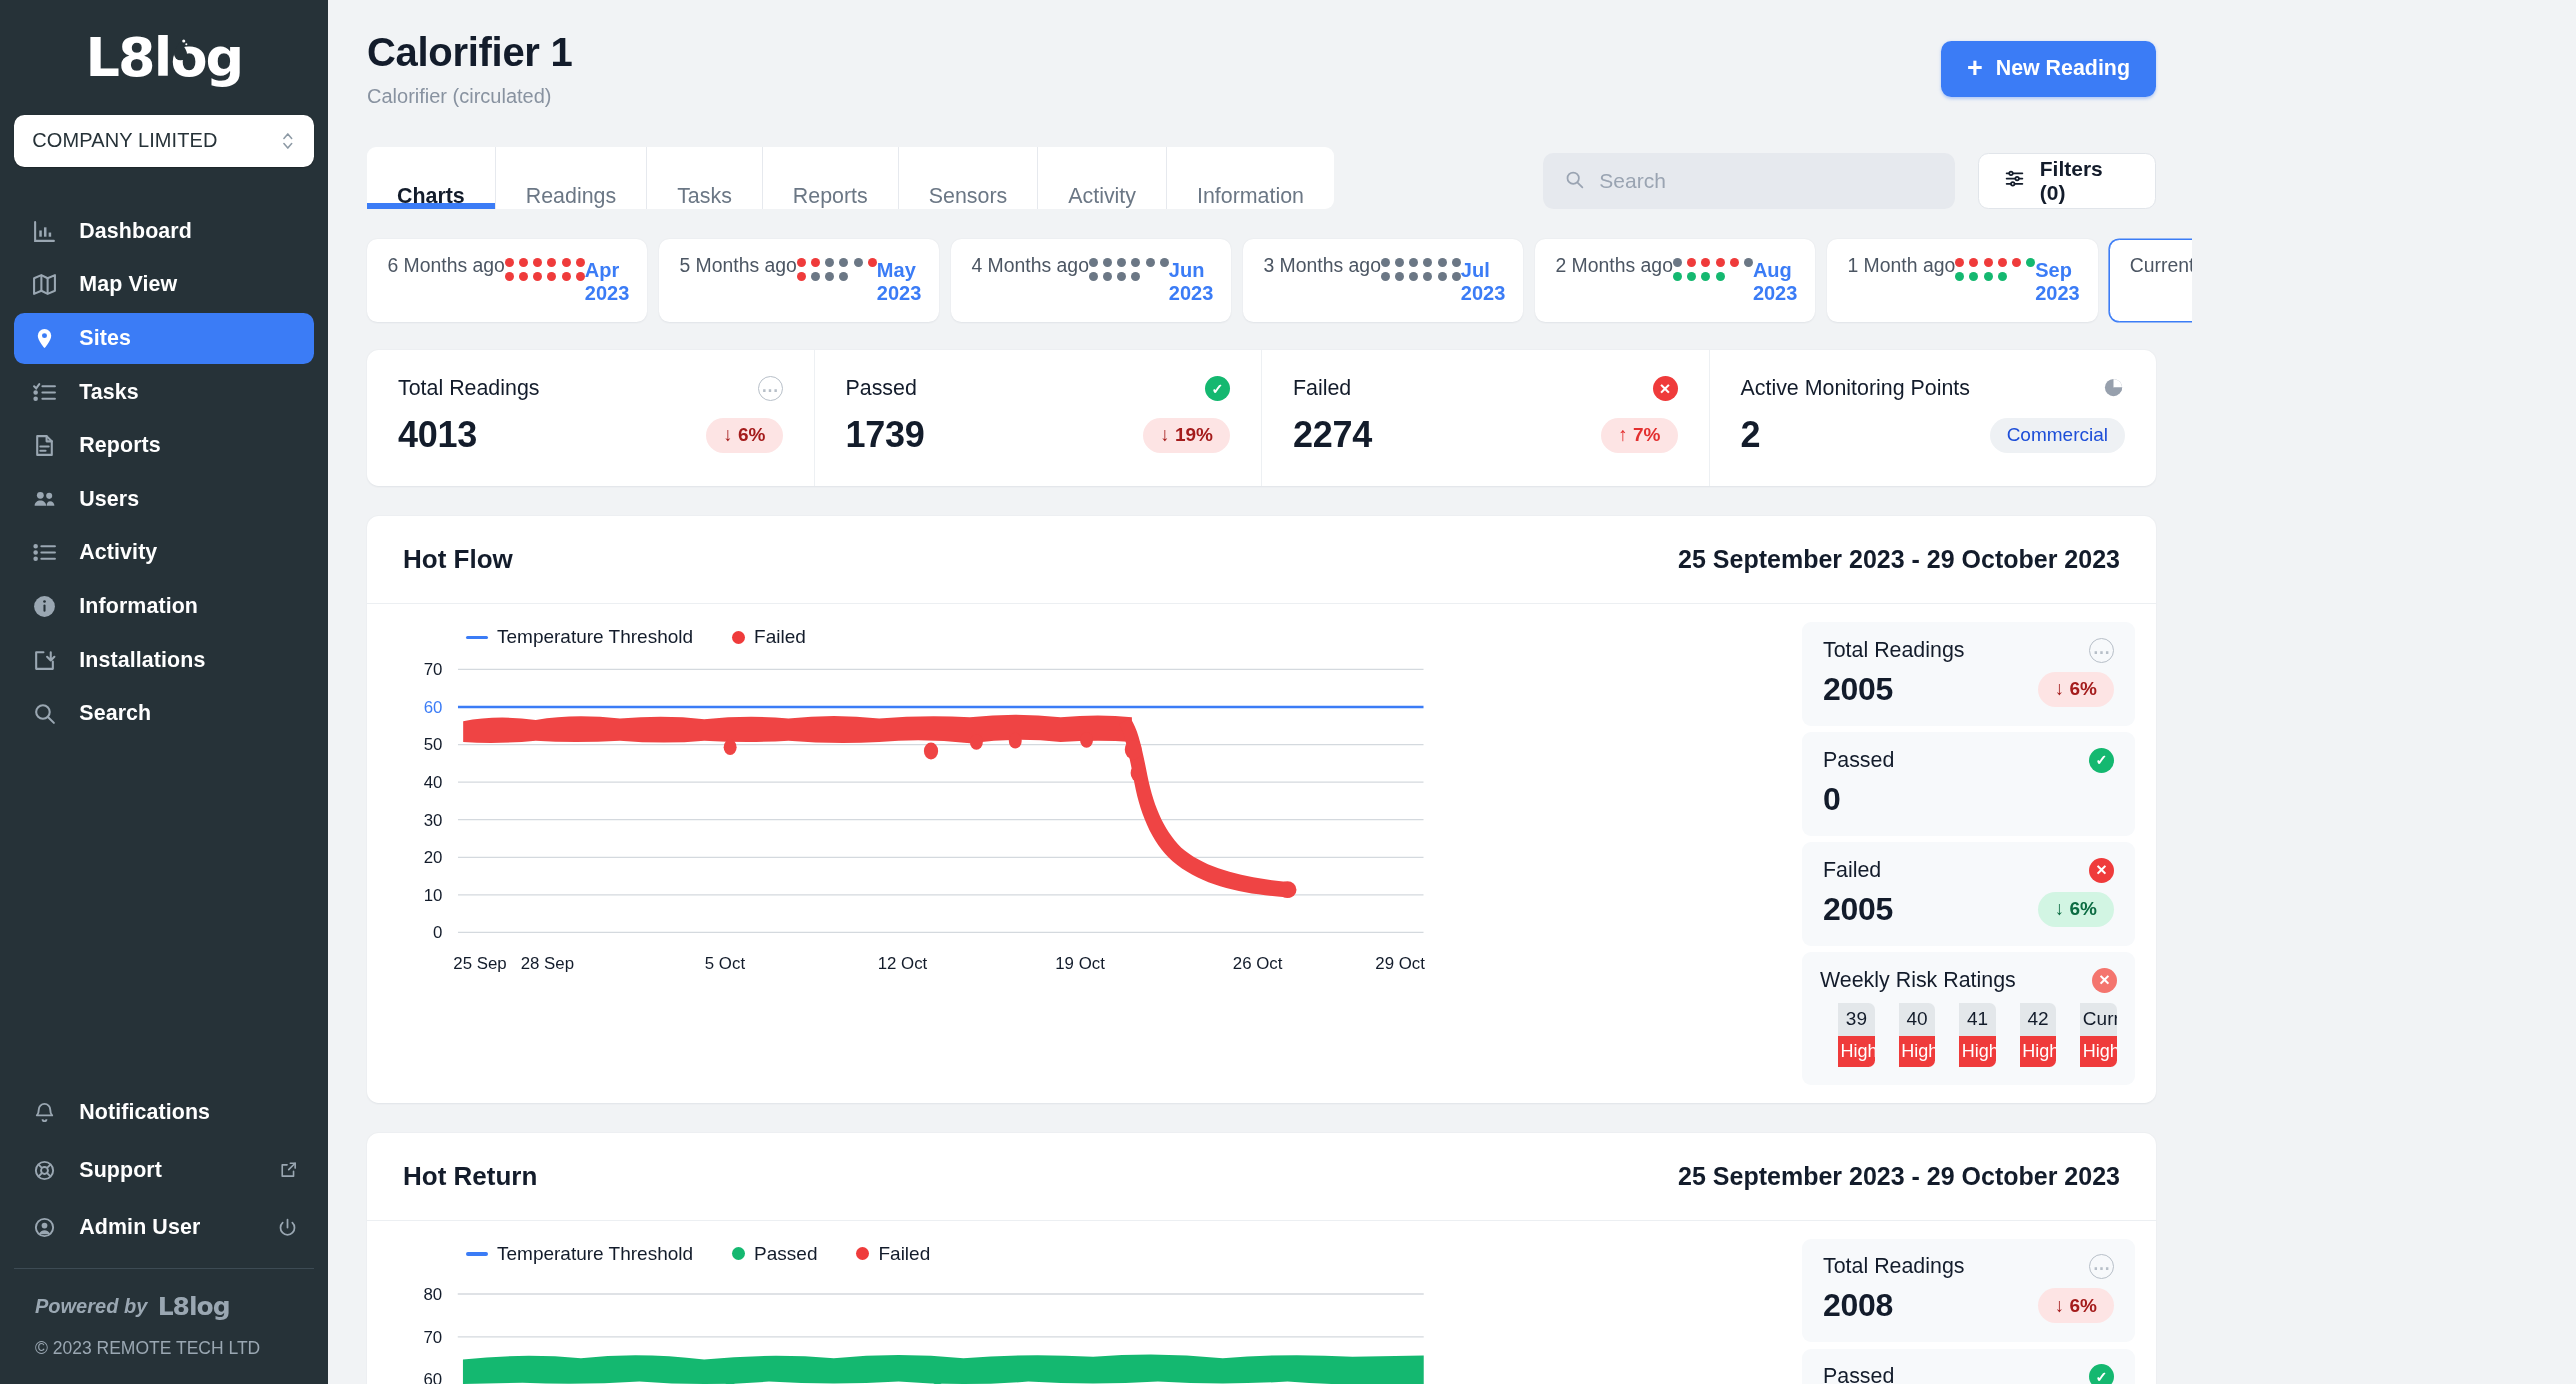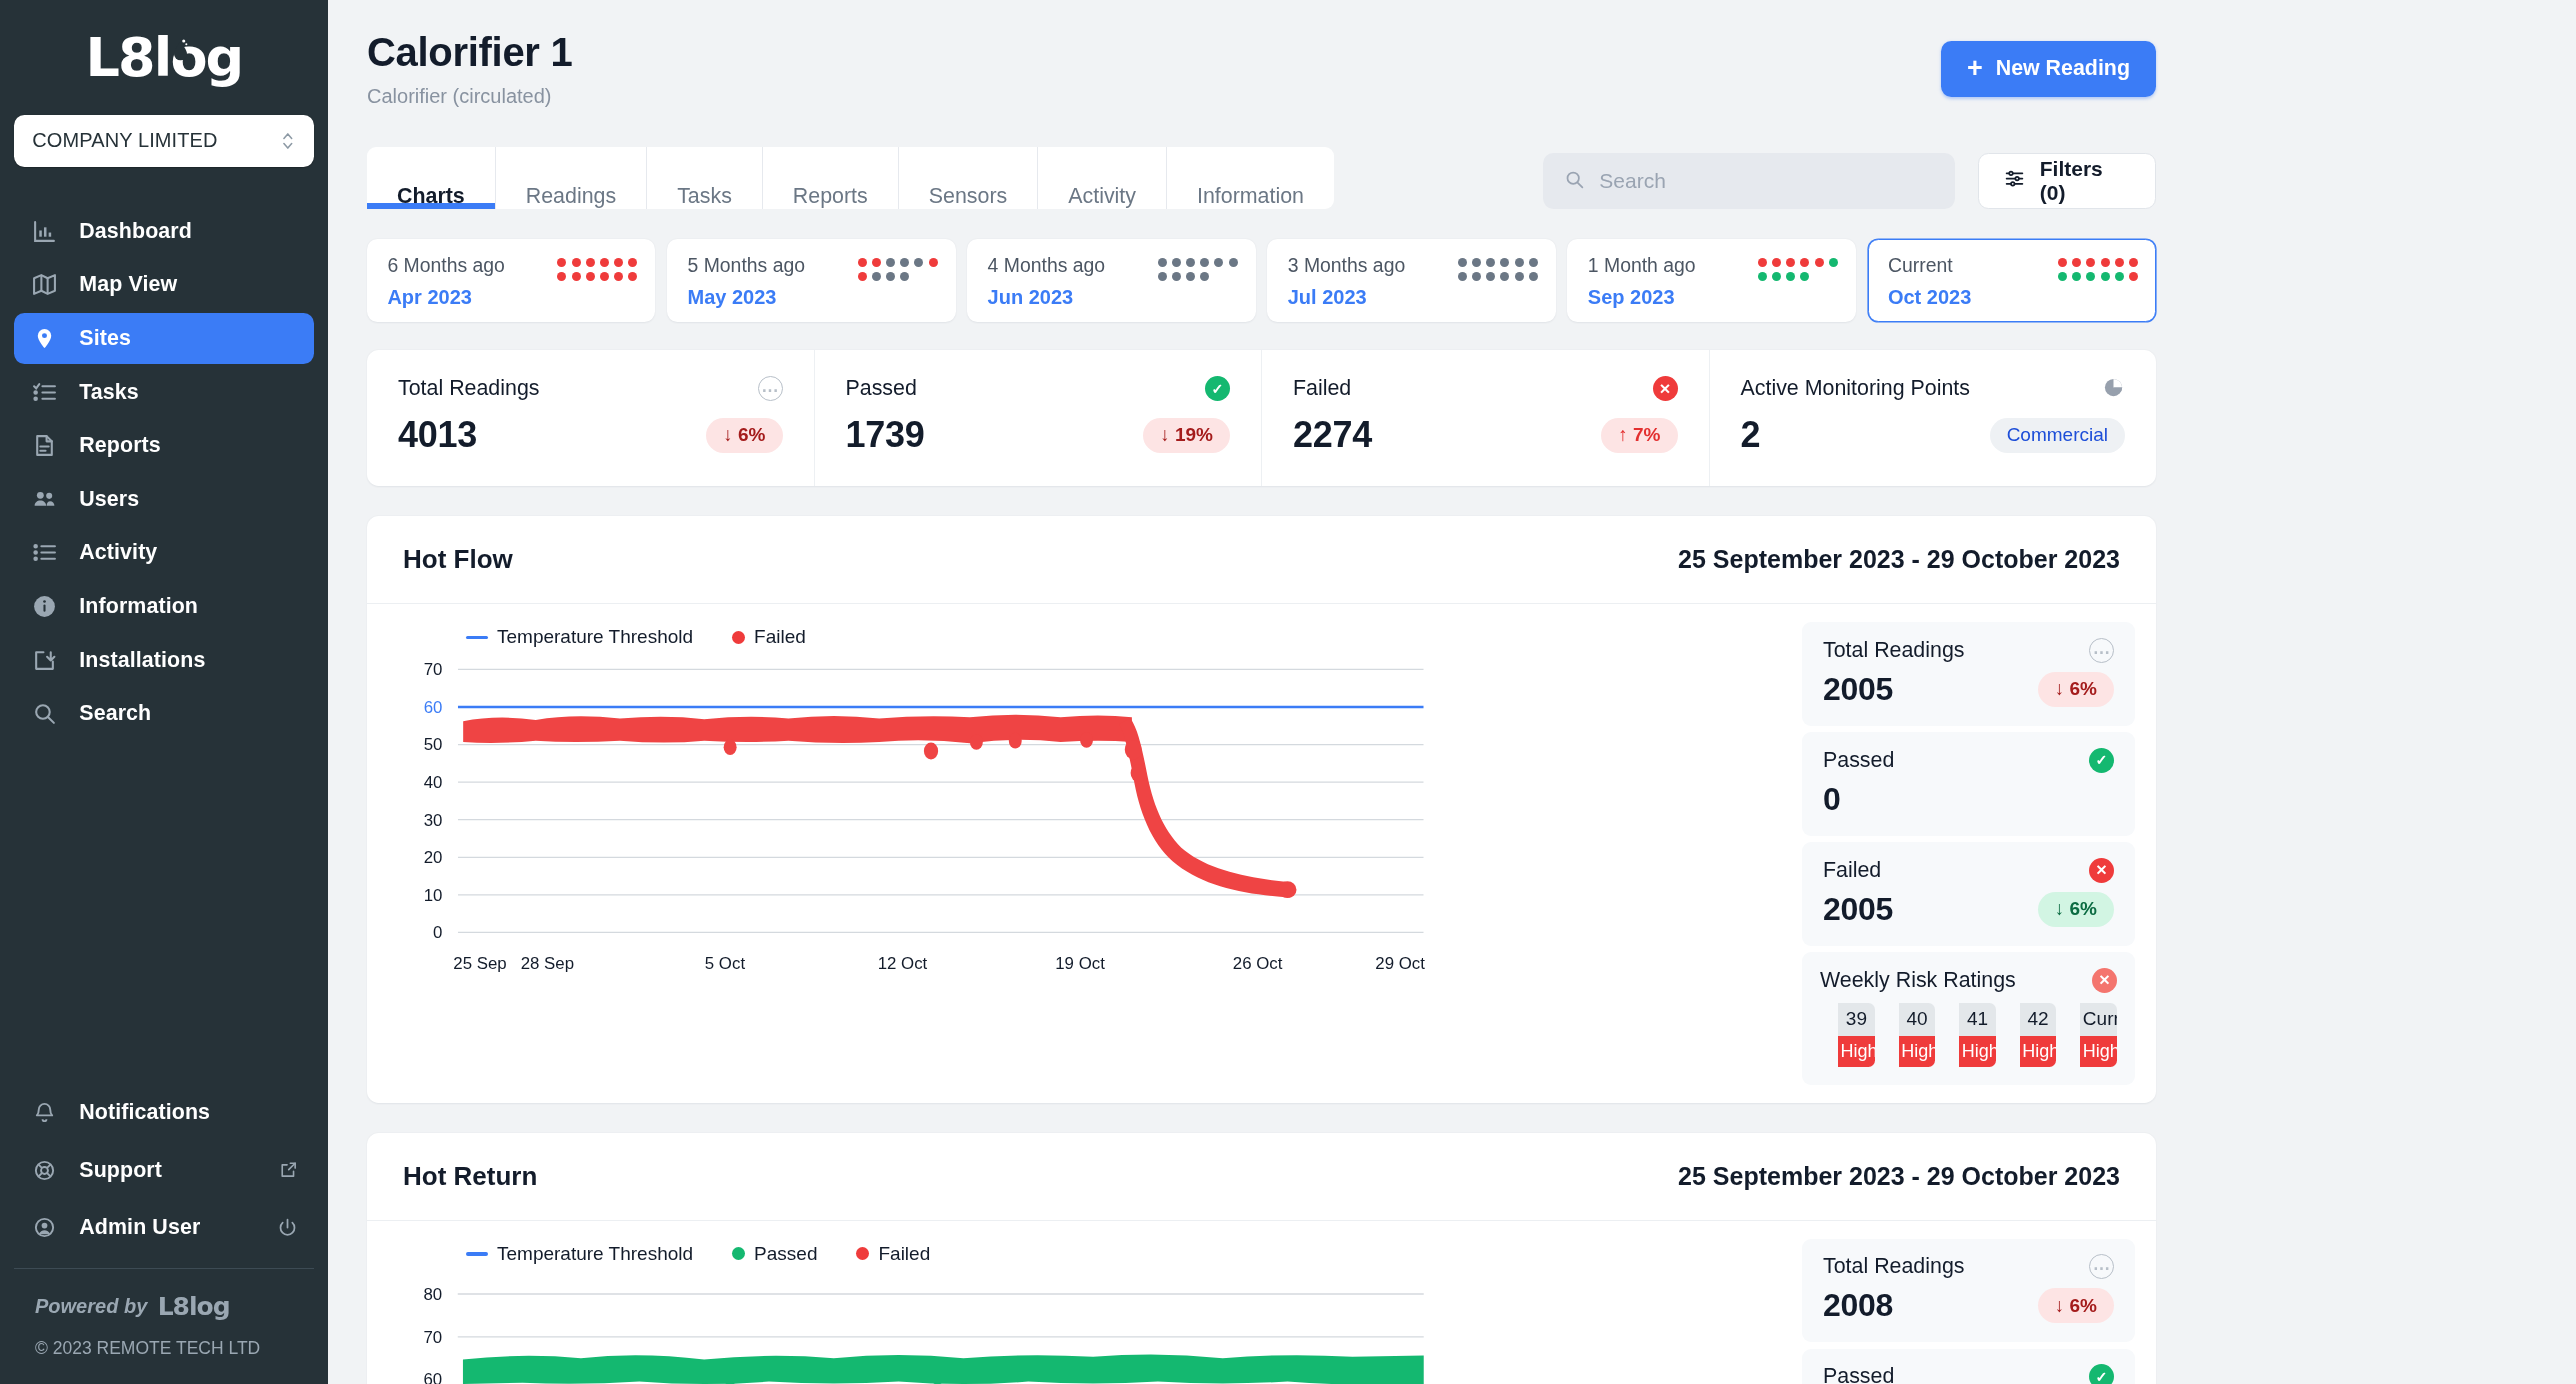--- a/index.html
+++ b/index.html
@@ -116,21 +116,21 @@
     font-size: 21px; color: #131c2b; font-weight: 600;
   }
 
   
   .months { display: flex; gap: 11.7px; margin-top: 30px; }
   .mchip {
     flex: 1 1 0; background: #fff; border-radius: 10.4px;
     height: 83px; padding: 14.3px 17px 0 19.4px;
     border: 1.3px solid transparent;
     box-shadow: 0 0.6px 1.9px rgba(20,30,50,.07);
-    display: flex; flex-direction: column;
+    display: flex; flex-direction: row;
   }
   .mchip.selected { border-color: #3b7cf6; box-shadow: 0 0 0 0.6px #3b7cf6; }
   .mchip-top { display: flex; align-items: flex-start; justify-content: space-between; }
   .mchip-label { font-size: 19.4px; color: #4c5663; white-space: nowrap; }
   .mchip-month { font-size: 20px; color: #3b7cf6; font-weight: 600; margin-top: 5.2px; }
   .dots { display: grid; grid-template-columns: repeat(6, 1fr); gap: 4.5px 5.2px; padding-top: 3.9px; }
   .dots i { width: 9px; height: 9px; border-radius: 50%; display: block; }
 
   
   .kpis {
@@ -498,20 +498,38 @@
                 <i style="background: rgb(107, 119, 133);"></i>
                 <i style="background: rgb(107, 119, 133);"></i>
                 <i style="background: rgb(107, 119, 133);"></i>
                 <i style="background: rgb(107, 119, 133);"></i>
                 <i style="background: rgb(107, 119, 133);"></i>
                 <i style="background: rgb(107, 119, 133);"></i>
                 <i style="background: rgb(107, 119, 133);"></i>
               </span>
           </div>
           <span class="mchip-month">Jul 2023</span>
+        </div>
+        <div class="mchip">
+          <div class="mchip-top">
+            <span class="mchip-label">2 Months ago</span>
+            <span class="dots">
+                <i style="background: rgb(107, 119, 133);"></i>
+                <i style="background: rgb(239, 59, 59);"></i>
+                <i style="background: rgb(239, 59, 59);"></i>
+                <i style="background: rgb(239, 59, 59);"></i>
+                <i style="background: rgb(239, 59, 59);"></i>
+                <i style="background: rgb(107, 119, 133);"></i>
+                <i style="background: rgb(20, 184, 112);"></i>
+                <i style="background: rgb(20, 184, 112);"></i>
+                <i style="background: rgb(20, 184, 112);"></i>
+                <i style="background: rgb(20, 184, 112);"></i>
+              </span>
+          </div>
+          <span class="mchip-month">Aug 2023</span>
         </div>
         <div class="mchip">
           <div class="mchip-top">
             <span class="mchip-label">1 Month ago</span>
             <span class="dots">
                 <i style="background: rgb(239, 59, 59);"></i>
                 <i style="background: rgb(239, 59, 59);"></i>
                 <i style="background: rgb(239, 59, 59);"></i>
                 <i style="background: rgb(239, 59, 59);"></i>
                 <i style="background: rgb(239, 59, 59);"></i>

